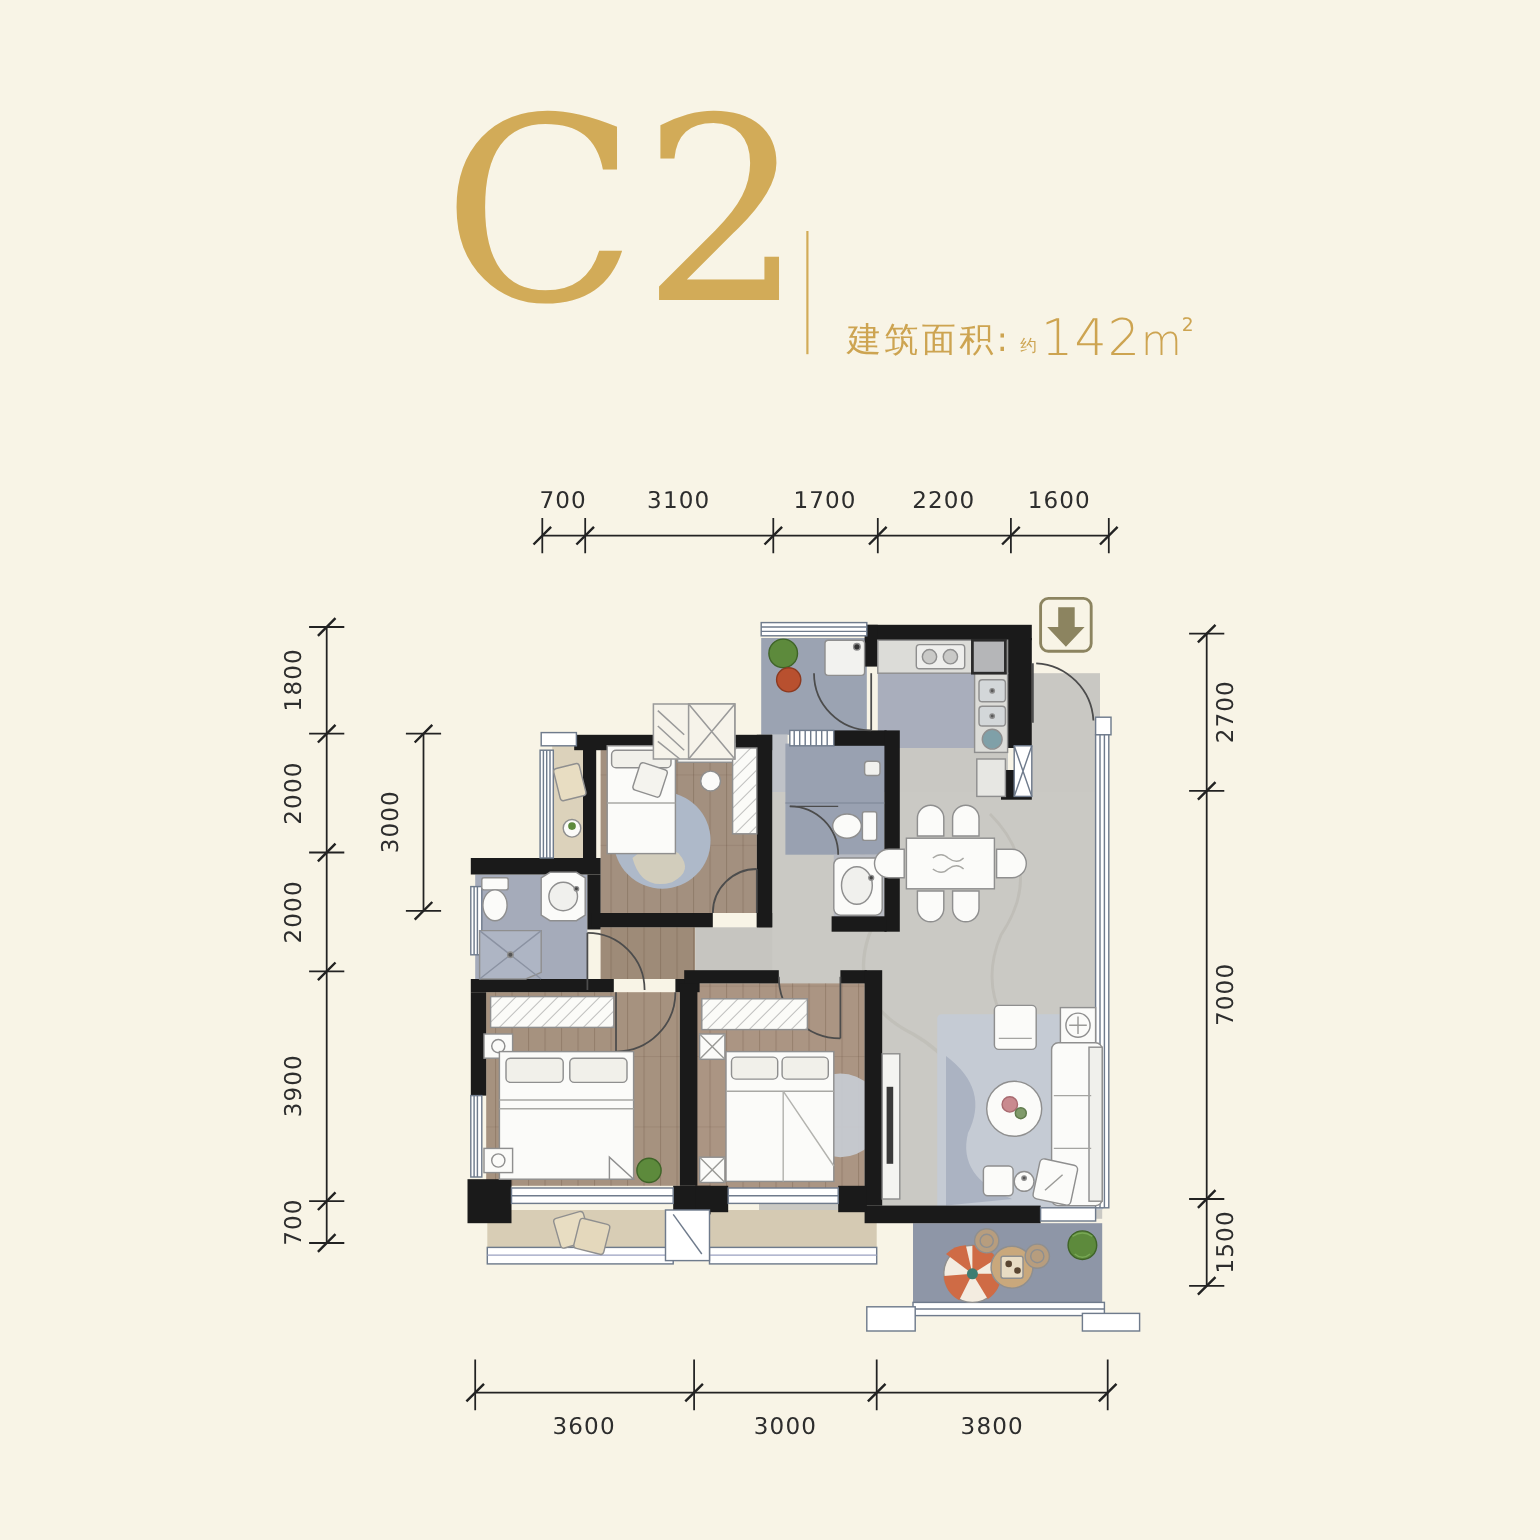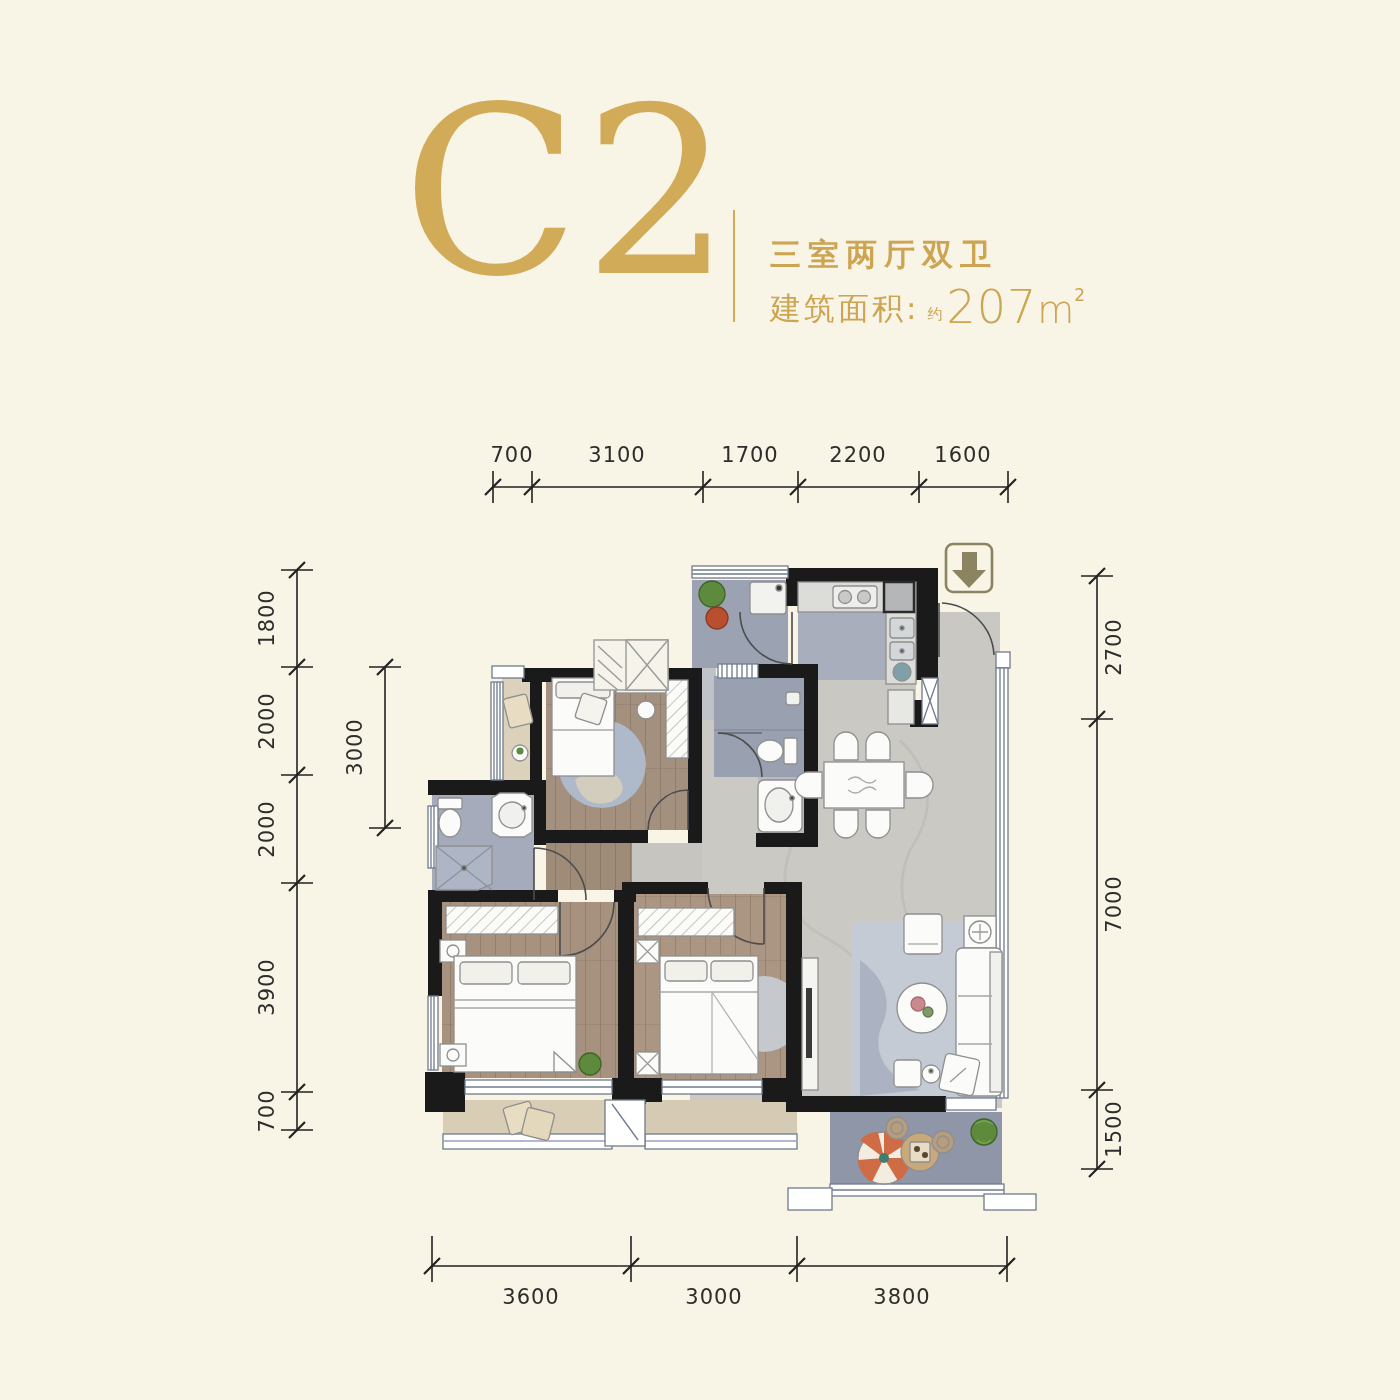--- a/index.html
+++ b/index.html
@@ -43,22 +43,21 @@
     font-size:21px;fill:#2d2d2d;letter-spacing:1px;
   }
 </style>
 </head>
 <body>
 
 <div class="stage">
 
   <div class="unit-code">C2</div>
   <div class="title-divider"></div>
-  <div class="unit-type">三室两厅双卫</div>
-  <div class="area-line"><span class="area-label">建筑面积:</span><span class="area-approx">约</span><span class="area-value">207</span><span class="area-unit">m</span><span class="area-sup">2</span></div>
+  <div class="area-line"><span class="area-label">建筑面积:</span><span class="area-approx">约</span><span class="area-value">142</span><span class="area-unit">m</span><span class="area-sup">2</span></div>
 
   <svg viewBox="0 0 1400 1400" width="1400" height="1400">
     <defs>
       <pattern id="wood" width="15" height="64" patternUnits="userSpaceOnUse">
         <rect width="15" height="64" fill="none"></rect>
         <path d="M0.5 0 V64" stroke="rgba(80,58,40,0.22)" stroke-width="1"></path>
         <path d="M0 0.5 H15" stroke="rgba(80,58,40,0.12)" stroke-width="1"></path>
       </pattern>
       <pattern id="hatch" width="9" height="9" patternUnits="userSpaceOnUse" patternTransform="rotate(45)">
         <rect width="9" height="9" fill="#fbfbf8"></rect>

